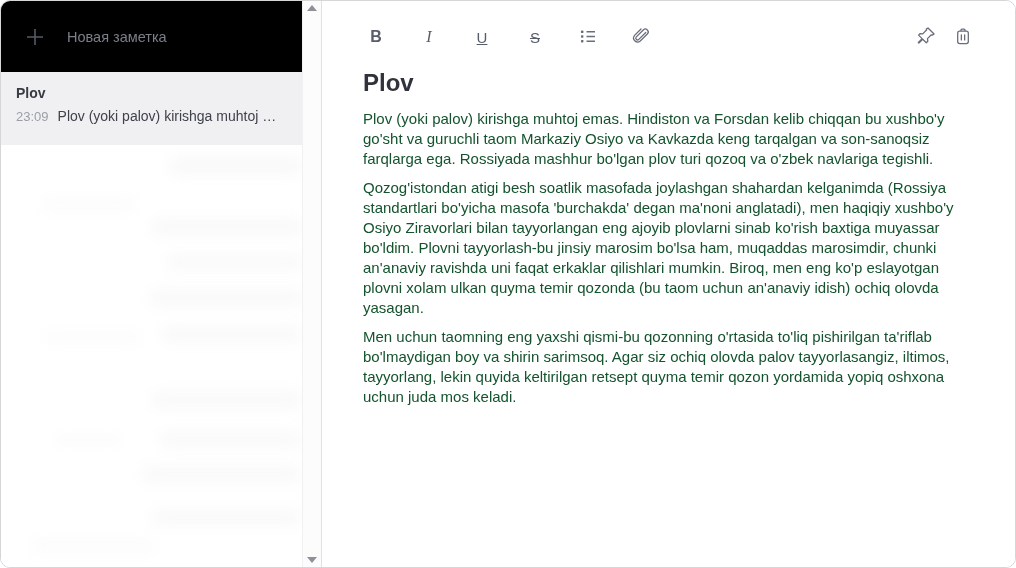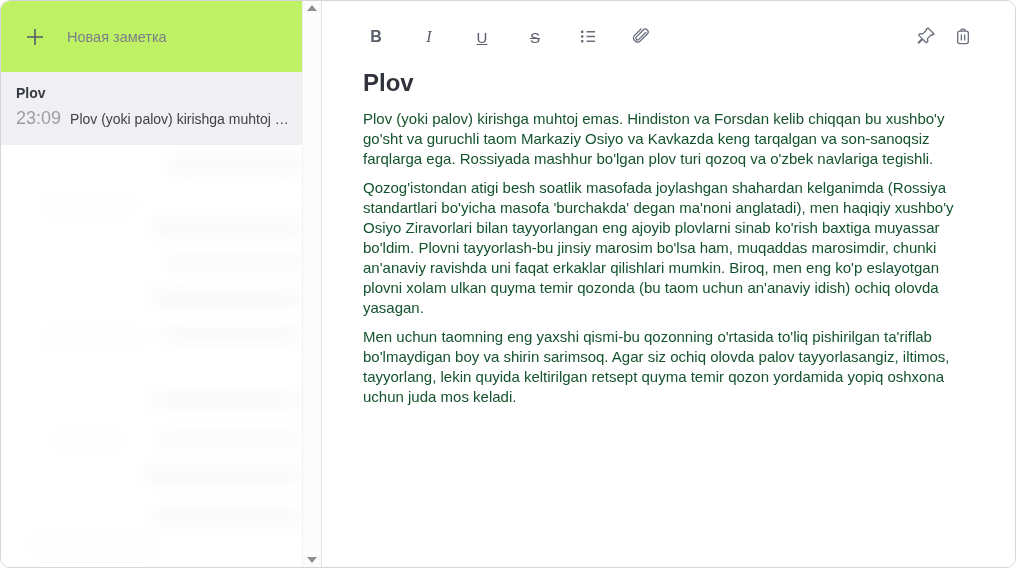--- a/index.html
+++ b/index.html
@@ -9,30 +9,30 @@
     border:1px solid #d5d6d8; border-radius:10px;
     overflow:hidden; display:flex; position:relative;
   }
   
   .sidebar {
     width:321px; flex:0 0 321px; position:relative;
     border-right:1px solid #e1e1e3; background:#ffffff; overflow:hidden;
   }
   .sidebar-header {
     height:71px; display:flex; align-items:center; padding-left:24px;
-    background:#bef264; cursor:pointer;
+    background:#000000; cursor:pointer;
   }
   .plus-wrap { width:20px; height:20px; color:#565b66; }
   .new-note-label { margin-left:22px; font-size:14.5px; color:#7b7f8a; }
   .note-item {
     background:#f0f0f2; padding:13px 16px 14px 15px; height:73px; cursor:pointer;
   }
   .note-title { font-size:14px; font-weight:700; color:#383b44; }
   .note-row2 { display:flex; margin-top:7px; align-items:baseline; overflow:hidden; }
-  .note-time { font-size:18px; color:#9b9ea6; flex:0 0 auto; }
+  .note-time { font-size:13px; color:#9b9ea6; flex:0 0 auto; }
   .note-preview {
     margin-left:9px; font-size:14px; color:#3f424b;
     white-space:nowrap; overflow:hidden; text-overflow:ellipsis; max-width:225px;
   }
   .blur-layer { position:absolute; left:0; top:145px; right:20px; bottom:0; pointer-events:none; }
   .blob {
     position:absolute; background:#c9c9cd; border-radius:8px;
     filter:blur(7px); opacity:0.10;
   }
   

